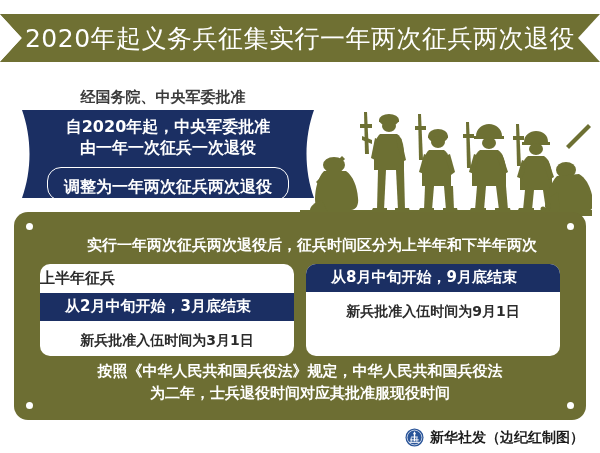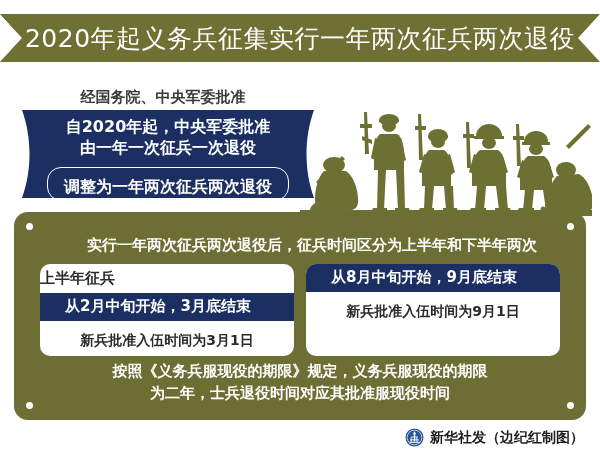--- a/index.html
+++ b/index.html
@@ -302,21 +302,21 @@
         <div class="card-band">从2月中旬开始，3月底结束</div>
         <div class="card-foot">新兵批准入伍时间为3月1日</div>
       </div>
       <div class="card">
         <div class="card-band">从8月中旬开始，9月底结束</div>
         <div class="card-foot">新兵批准入伍时间为9月1日</div>
       </div>
     </div>
 
     <div class="board-note">
-      <div>按照《义务兵服现役的期限》规定，义务兵服现役的期限</div>
+      <div>按照《中华人民共和国兵役法》规定，中华人民共和国兵役法</div>
       <div>为二年，士兵退役时间对应其批准服现役时间</div>
     </div>
   </div>
 
   <div class="credit">
     <svg class="credit-logo" viewBox="0 0 40 40">
       <circle cx="20" cy="20" r="19" fill="#2a5599"></circle>
       <circle cx="20" cy="20" r="15.5" fill="none" stroke="#ffffff" stroke-width="1.4"></circle>
       <path d="M20 7 l3 5 l-3 3 l-3 -3 z" fill="#ffffff"></path>
       <rect x="18.6" y="13" width="2.8" height="15" fill="#ffffff"></rect>

